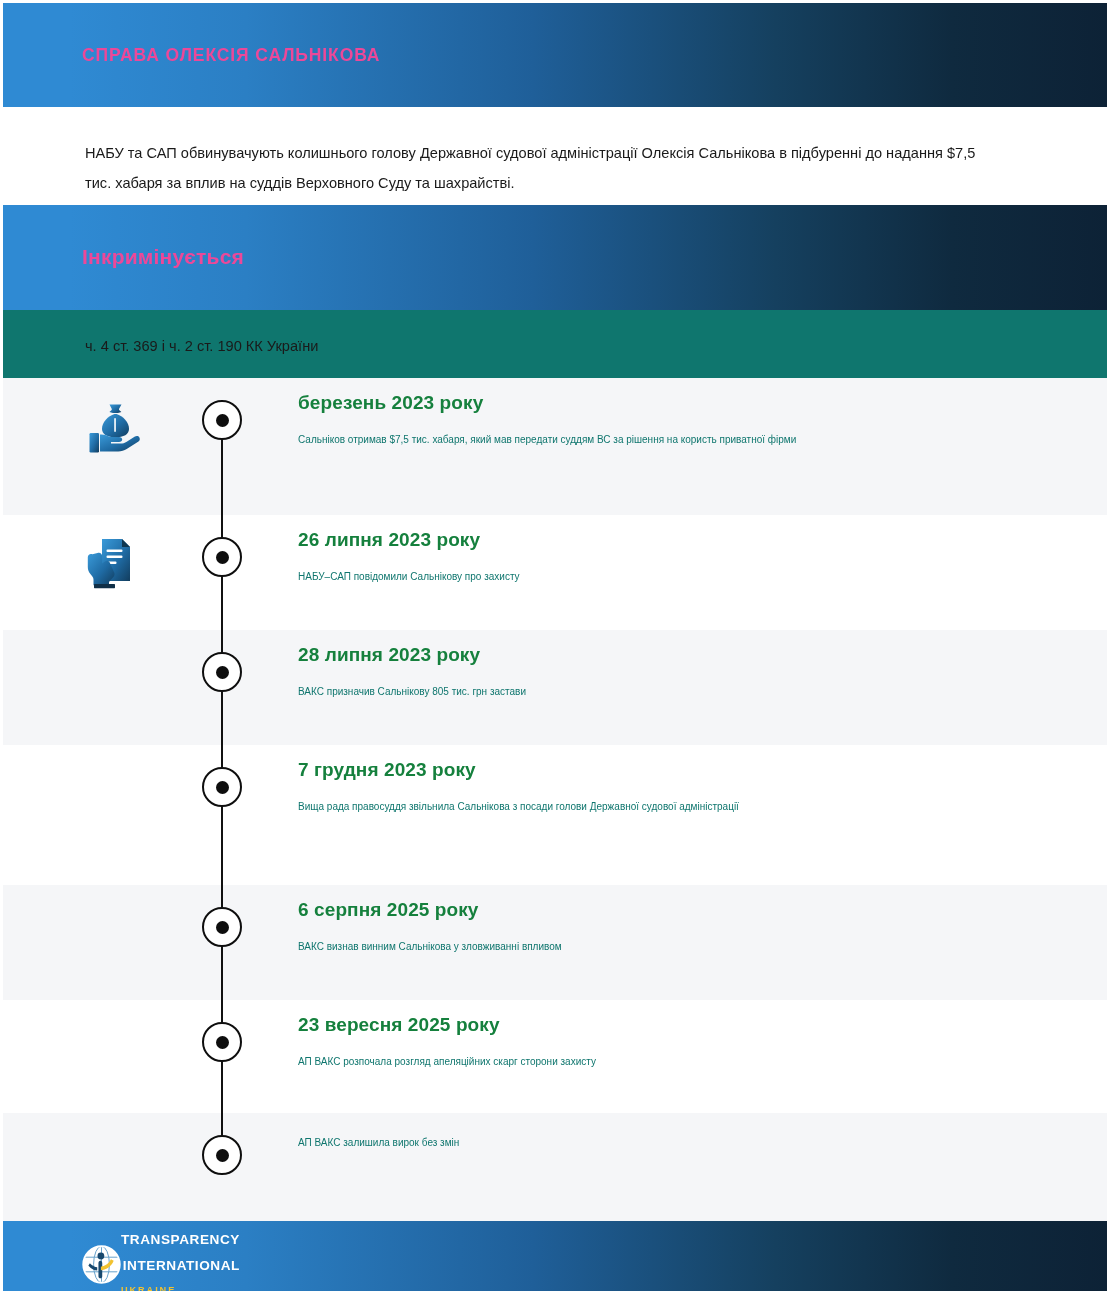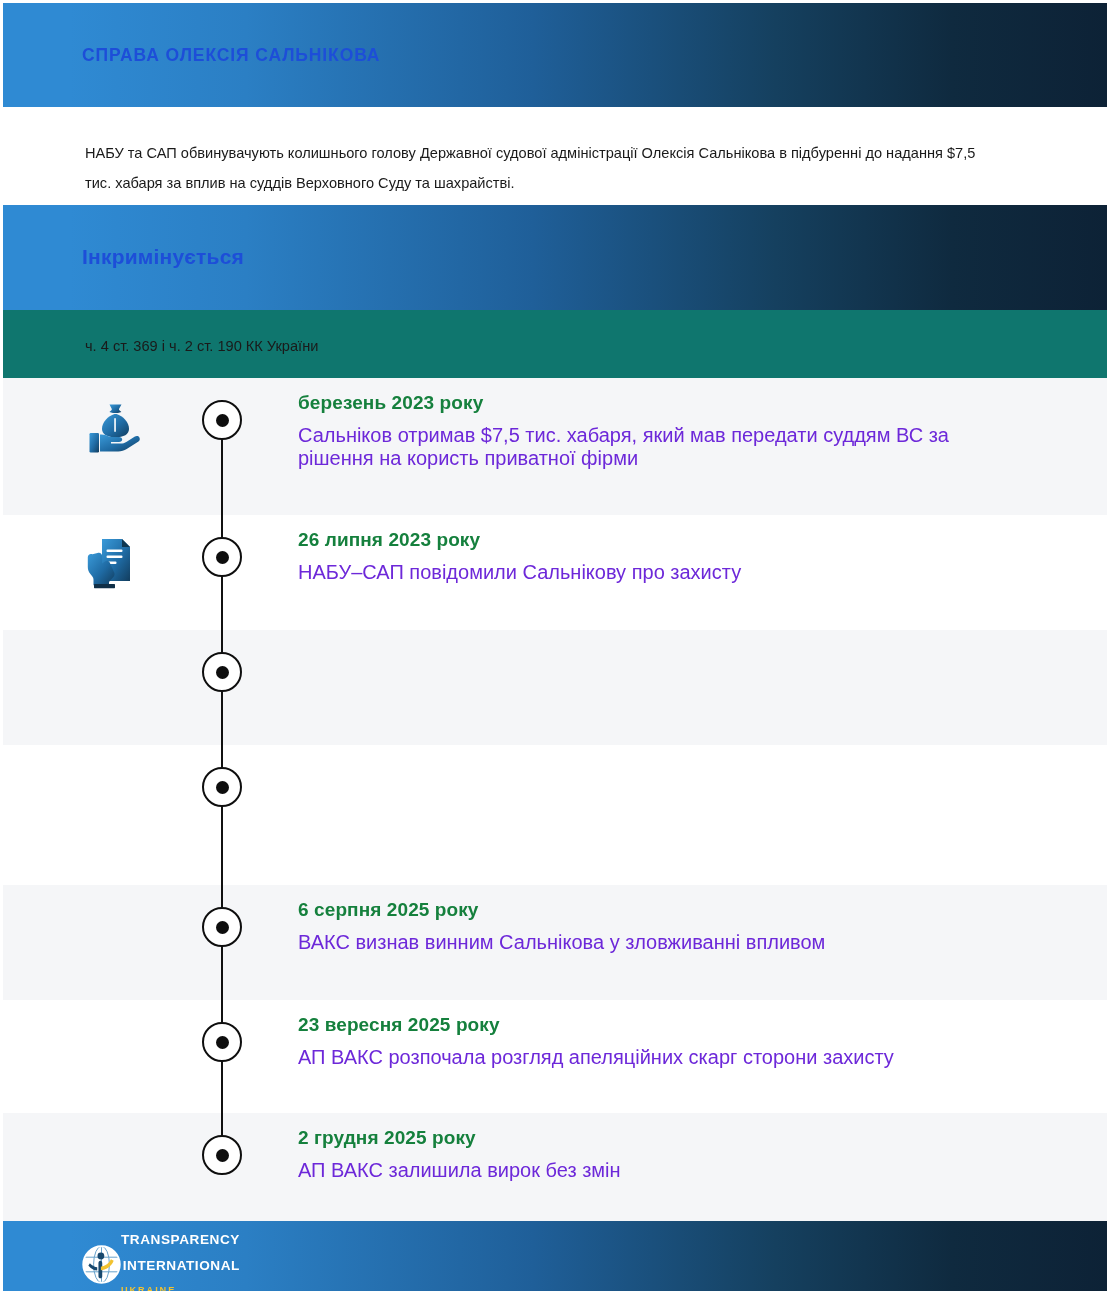--- a/index.html
+++ b/index.html
@@ -29,21 +29,21 @@
     background: linear-gradient(90deg, #2f8ad3 0%, #2f8ad3 6%, #2b7fc4 22%, #1f5f99 48%, #15405f 70%, #0f2a3f 86%, #0d2236 100%);
   }
 
   #header-band { top: 3px;  height: 104px; }
   #section-band { top: 205px; height: 105px; }
   #footer-band { top: 1221px; height: 70px; }
 
   .band-title {
     position: absolute;
     left: 82px;
-    color: #1d4ed8;
+    color: #ec4899;
     letter-spacing: 0.4px;
     white-space: nowrap;
   }
 
   #page-title {
     top: 45px;
     font-size: 17.5px;
     font-weight: 700;
     letter-spacing: 0.9px;
   }
@@ -162,23 +162,23 @@
 
   .tl-date {
     font-size: 19px;
     font-weight: 700;
     color: #15803d;
     letter-spacing: 0.1px;
     margin-bottom: 10px;
   }
 
   .tl-desc {
-    font-size: 20px;
-    line-height: 23px;
-    color: #6d28d9;
+    font-size: 10px;
+    line-height: 32px;
+    color: #0f766e;
     max-width: 700px;
   }
 
   
   #ti-logo {
     position: absolute;
     left: 82px;
     top: 1233px;
     display: flex;
     align-items: center;
@@ -271,24 +271,32 @@
       </div>
       <div class="tl-marker"></div>
       <div class="tl-body">
         <div class="tl-date">26 липня 2023 року</div>
         <div class="tl-desc">НАБУ–САП повідомили Сальнікову про захисту</div>
       </div>
     </div>
 
     <div class="tl-row shaded" style="height:115px">
       <div class="tl-marker"></div>
+      <div class="tl-body">
+        <div class="tl-date">28 липня 2023 року</div>
+        <div class="tl-desc">ВАКС призначив Сальнікову 805 тис. грн застави</div>
+      </div>
     </div>
 
     <div class="tl-row" style="height:140px">
       <div class="tl-marker"></div>
+      <div class="tl-body">
+        <div class="tl-date">7 грудня 2023 року</div>
+        <div class="tl-desc">Вища рада правосуддя звільнила Сальнікова з посади голови Державної судової адміністрації</div>
+      </div>
     </div>
 
     <div class="tl-row shaded" style="height:115px">
       <div class="tl-marker"></div>
       <div class="tl-body">
         <div class="tl-date">6 серпня 2025 року</div>
         <div class="tl-desc">ВАКС визнав винним Сальнікова у зловживанні впливом</div>
       </div>
     </div>
 
@@ -296,21 +304,20 @@
       <div class="tl-marker"></div>
       <div class="tl-body">
         <div class="tl-date">23 вересня 2025 року</div>
         <div class="tl-desc">АП ВАКС розпочала розгляд апеляційних скарг сторони захисту</div>
       </div>
     </div>
 
     <div class="tl-row shaded" style="height:108px">
       <div class="tl-marker"></div>
       <div class="tl-body">
-        <div class="tl-date">2 грудня 2025 року</div>
         <div class="tl-desc">АП ВАКС залишила вирок без змін</div>
       </div>
     </div>
   </div>
 
   <div class="band" id="footer-band"></div>
 
   <div id="ti-logo">
     <svg id="ti-logo-mark" viewBox="0 0 64 64" aria-hidden="true">
       <circle cx="32" cy="32" r="30" fill="#ffffff"></circle>

